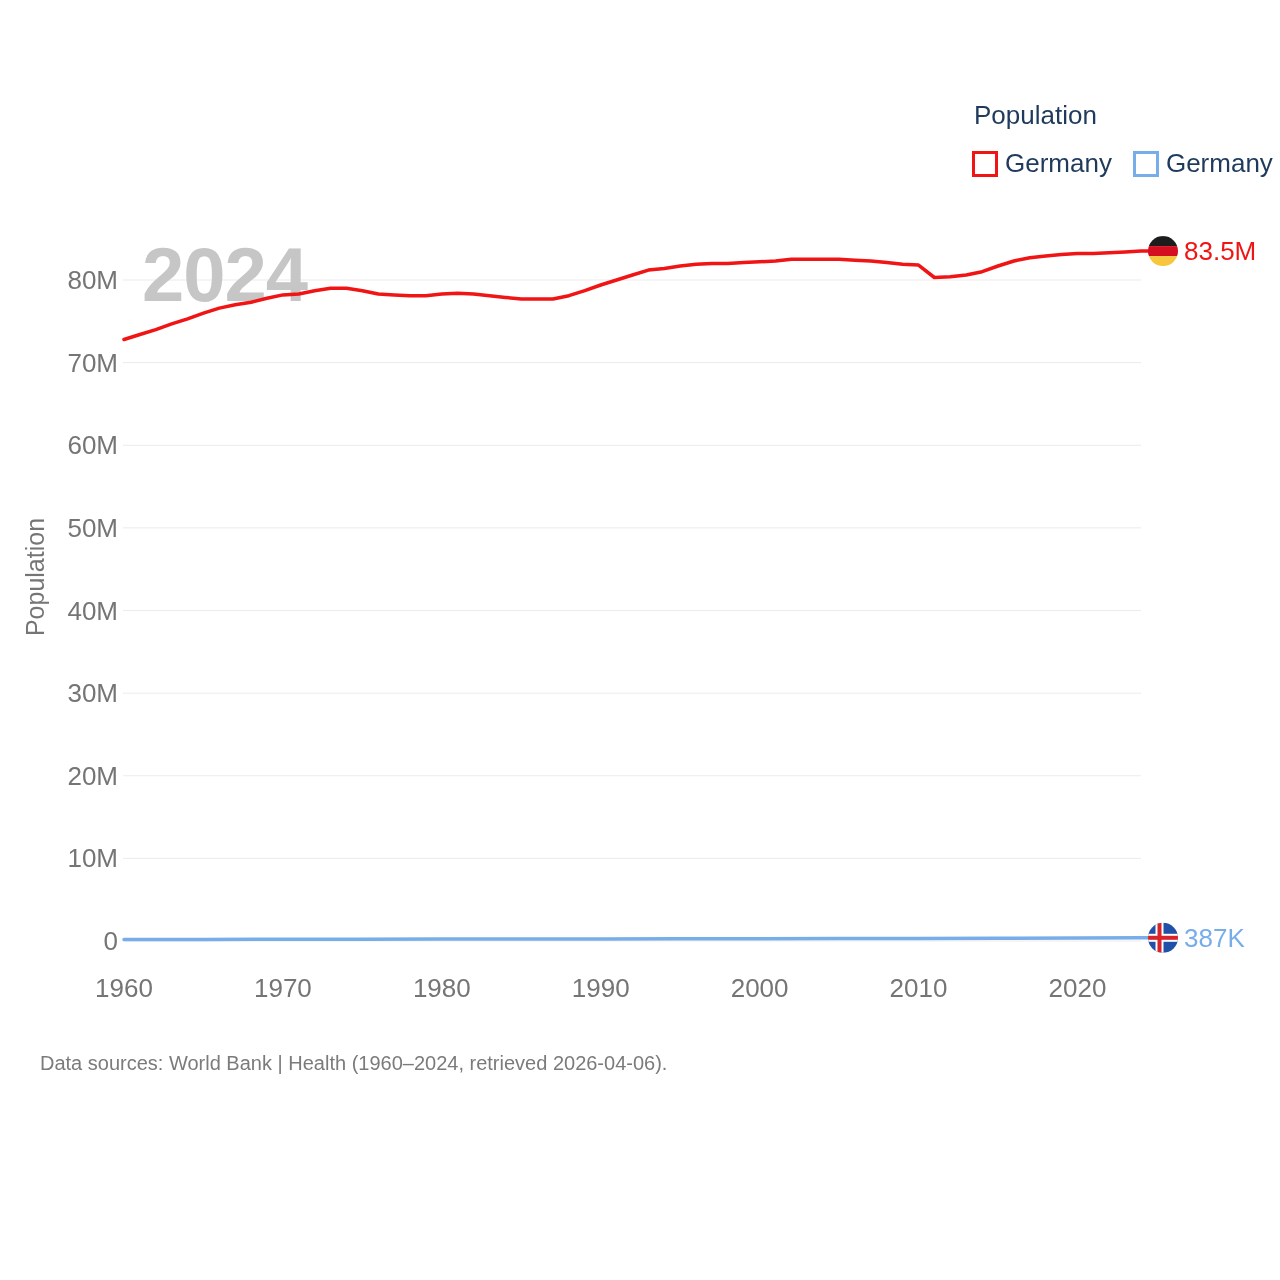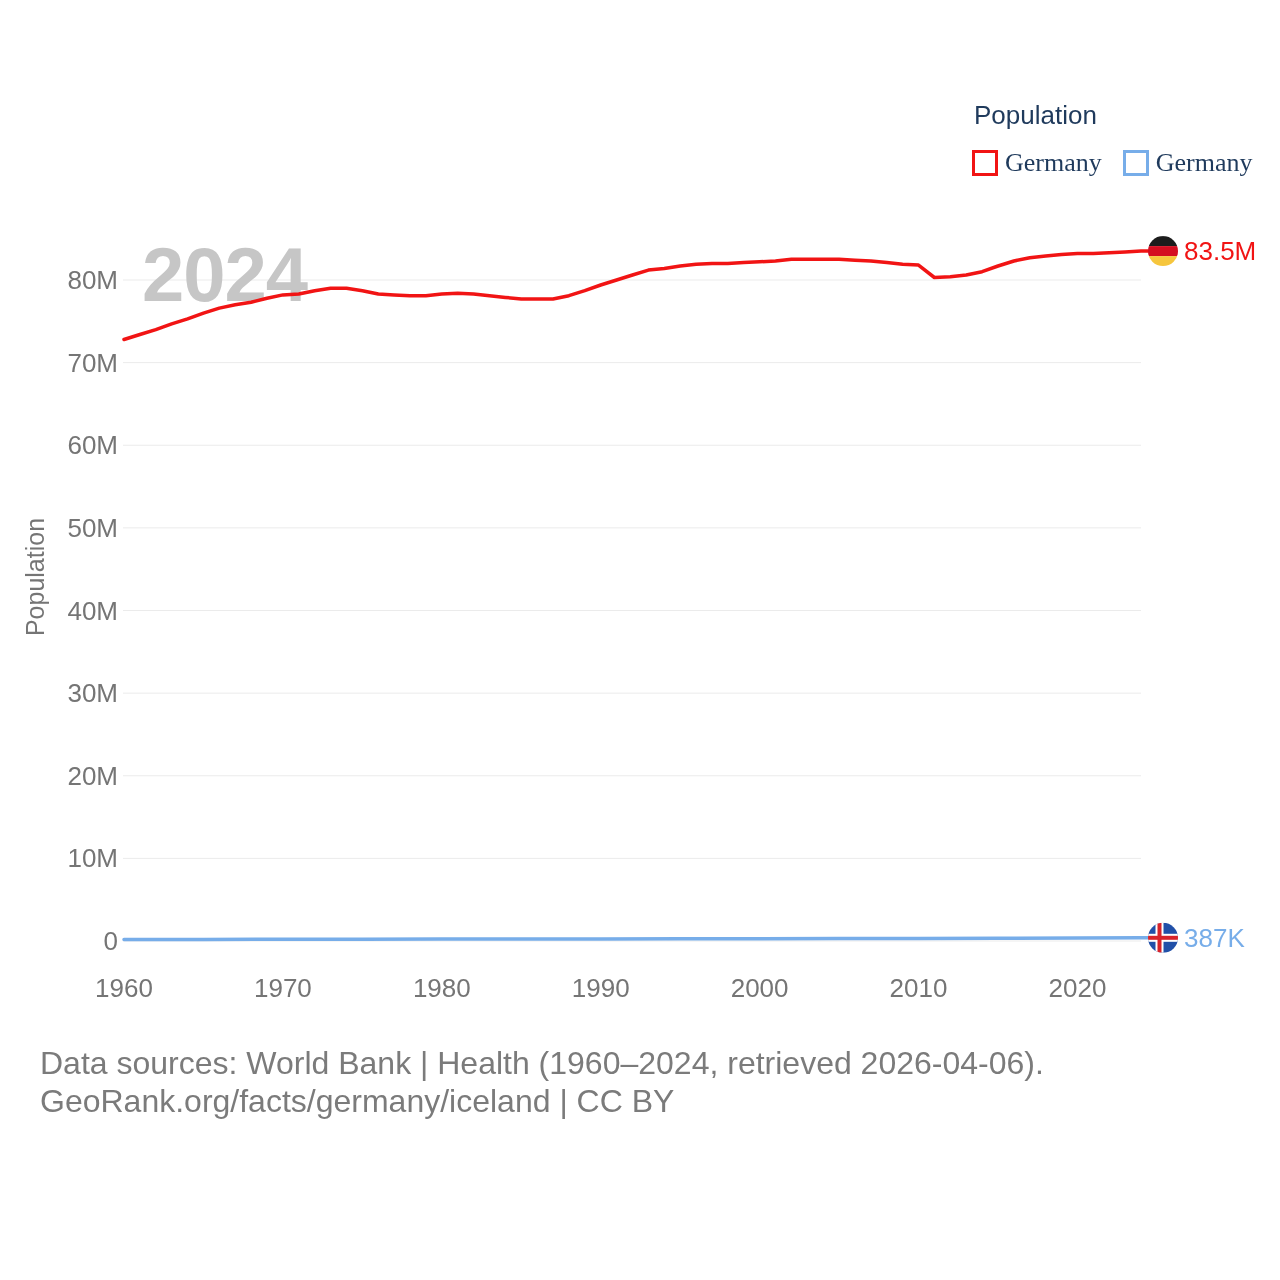--- a/index.html
+++ b/index.html
@@ -17,21 +17,21 @@
   .legend {
     position: absolute;
     left: 972px; top: 100px;
     color: #1f3a5c;
   }
   .legend-title {
     font-size: 26px;
     margin: 0 0 17px 2px;
     color: #1f3a5c;
   }
-  .legend-items { display: flex; align-items: center; gap: 21px; font-family: Liberation Serif, serif; }
+  .legend-items { display: flex; align-items: center; gap: 21px; }
   .legend-item { display: flex; align-items: center; cursor: pointer; }
   .legend-swatch {
     width: 20px; height: 20px;
     border: 3px solid #000;
     background: #ffffff;
     display: inline-block;
     margin-right: 7px;
   }
   .legend-label { font-size: 26px; color: #1f3a5c; }
   
@@ -53,21 +53,21 @@
   .series-line { fill: none; stroke-width: 3.5; stroke-linejoin: round; stroke-linecap: round; }
   .end-label {
     font-size: 26px;
     font-family: "Liberation Sans", "DejaVu Sans", sans-serif;
   }
   
   .footer {
     position: absolute;
     left: 40px; top: 1044px;
     color: #7b7b7b;
-    font-size: 32px;
+    font-size: 20px;
     line-height: 38px;
   }
 </style>
 </head>
 <body>
 
 <div class="canvas">
 
   <div class="legend">
     <div class="legend-title">Population</div>
@@ -143,16 +143,15 @@
         <rect x="-15" y="-4" width="30" height="8" fill="#ffffff"></rect>
         <rect x="-5.5" y="-15" width="4" height="30" fill="#d8232a"></rect>
         <rect x="-15" y="-2" width="30" height="4" fill="#d8232a"></rect>
       </g>
     </g>
     <text id="label-iceland" class="end-label" x="1184" y="946.8" fill="#77ade9">387K</text>
   </svg>
 
   <div class="footer">
     <div>Data sources: World Bank | Health (1960–2024, retrieved 2026-04-06).</div>
-    <div>GeoRank.org/facts/germany/iceland | CC BY</div>
   </div>
 
 </div>
 
 </body></html>

